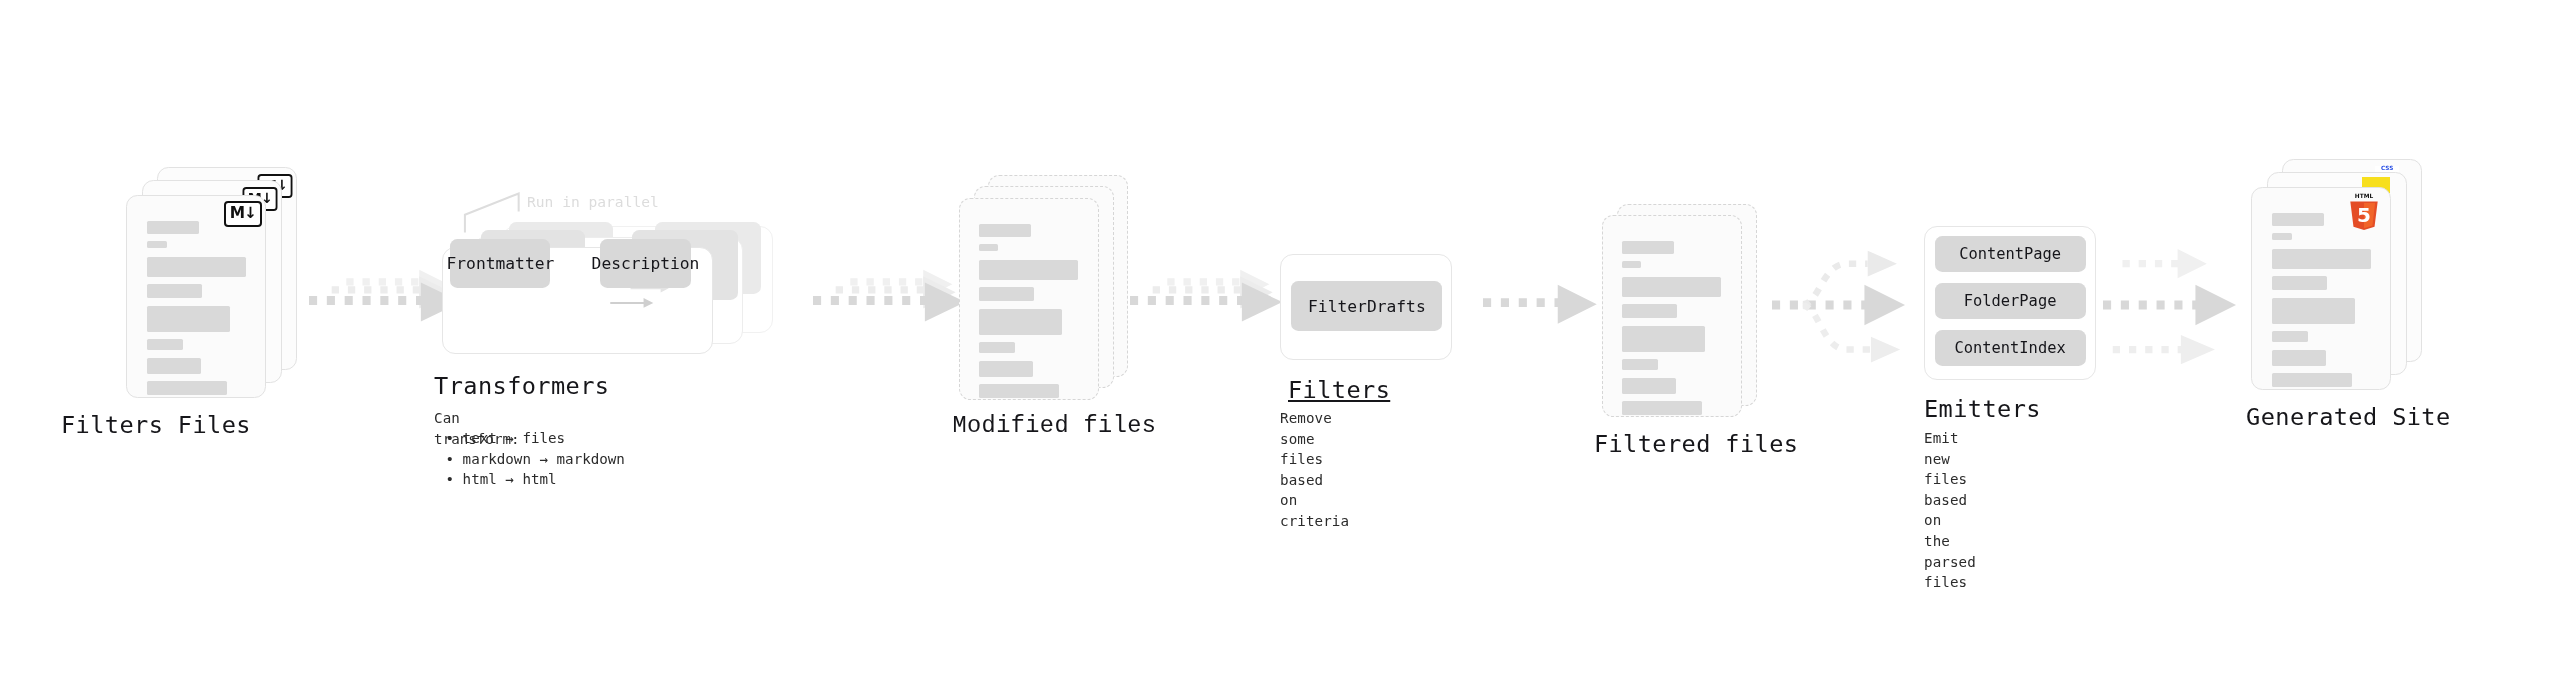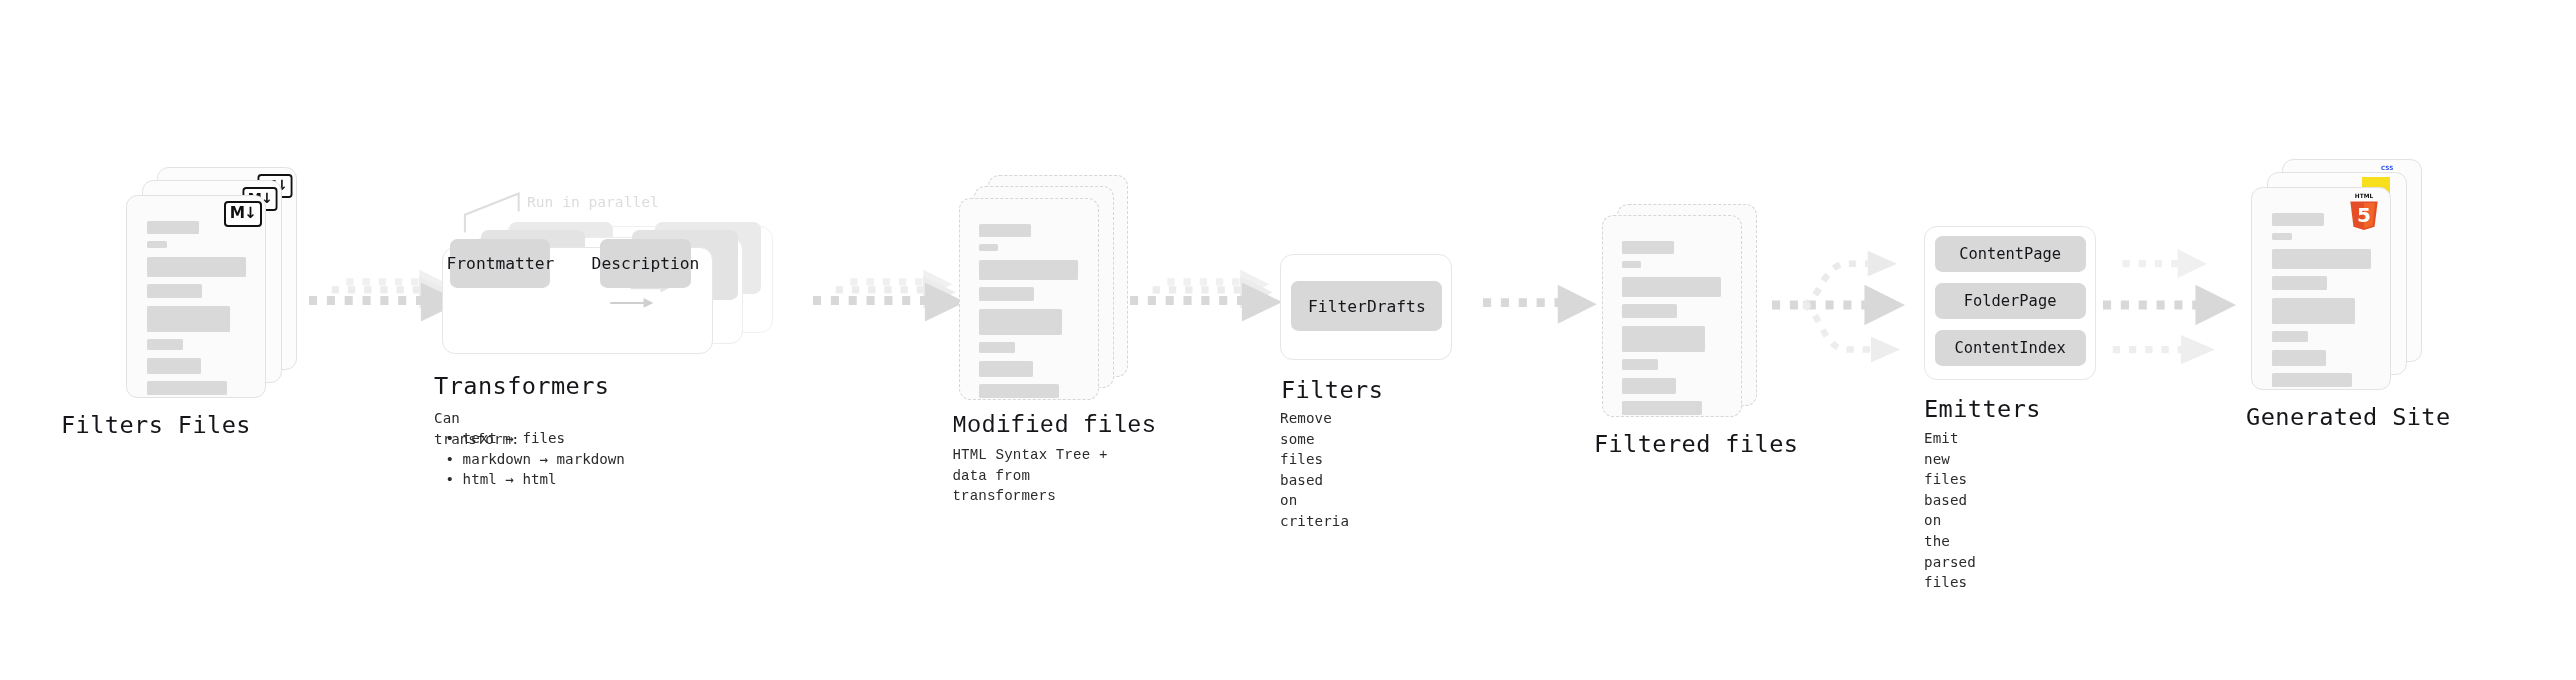--- a/index.html
+++ b/index.html
@@ -181,43 +181,41 @@
       <div class="ln" style="width:19.5px;height:6.5px;margin-bottom:9px;"></div>
       <div class="ln" style="width:99px;height:20.3px;"></div>
       <div class="ln" style="width:55px;height:14px;"></div>
       <div class="ln" style="width:83px;height:26px;"></div>
       <div class="ln" style="width:36px;height:11.4px;"></div>
       <div class="ln" style="width:54px;height:16.3px;"></div>
       <div class="ln" style="width:80px;height:14px;"></div>
     </div>
   </div>
   <div class="title" style="position:absolute;left:-6.5px;top:237px;">Modified files</div>
-  <div class="desc" style="position:absolute;left:-6.5px;top:270px;">HTML Syntax Tree +
-data from transformers</div>
 </div>
 
 <svg style="left:1130px;top:268px;width:154px;height:73px;" viewBox="0 0 190 90" width="154" height="73">
   <g stroke="#f0f0f0" stroke-width="9" stroke-dasharray="9 11" fill="#f0f0f0">
     <line x1="46" y1="17" x2="140" y2="17" stroke-linecap="butt"></line>
     <polygon points="136,2 172,20 136,38" stroke="none"></polygon>
   </g>
   <g stroke="#ececec" stroke-width="9" stroke-dasharray="9 11" fill="#ececec">
     <line x1="28" y1="27" x2="140" y2="27" stroke-linecap="butt"></line>
     <polygon points="136,10 176,30 136,50" stroke="none"></polygon>
   </g>
   <g stroke="#d8d8d8" stroke-width="11" stroke-dasharray="10 12" fill="#d8d8d8">
     <line x1="0" y1="40" x2="142" y2="40" stroke-linecap="butt"></line>
     <polygon points="138,18 188,42 138,66" stroke="none"></polygon>
   </g>
 </svg>
 
 <div class="stage" style="left:1280px;top:254px;">
   <div class="pbox" style="left:0px;top:0px;width:172px;height:106px;"></div>
   <div class="pill" style="left:11.4px;top:27px;width:151px;height:50px;">FilterDrafts</div>
-  <div class="title" style="position:absolute;left:1px;top:122px;">Filters</div>
+  <div class="title" style="position:absolute;left:8px;top:122px;text-decoration:underline;">Filters</div>
   <div class="desc" style="position:absolute;left:0px;top:154px;">Remove some files based
 on criteria</div>
 </div>
 
 <svg style="left:1483px;top:283px;width:130px;height:49px;" viewBox="0 0 160 60" width="130" height="49">
   <g stroke="#d8d8d8" stroke-width="11" stroke-dasharray="10 12" fill="#d8d8d8">
     <line x1="0" y1="24" x2="96" y2="24" stroke-linecap="butt"></line>
     <polygon points="92,2 140,26 92,50" stroke="none"></polygon>
   </g>
 </svg>

